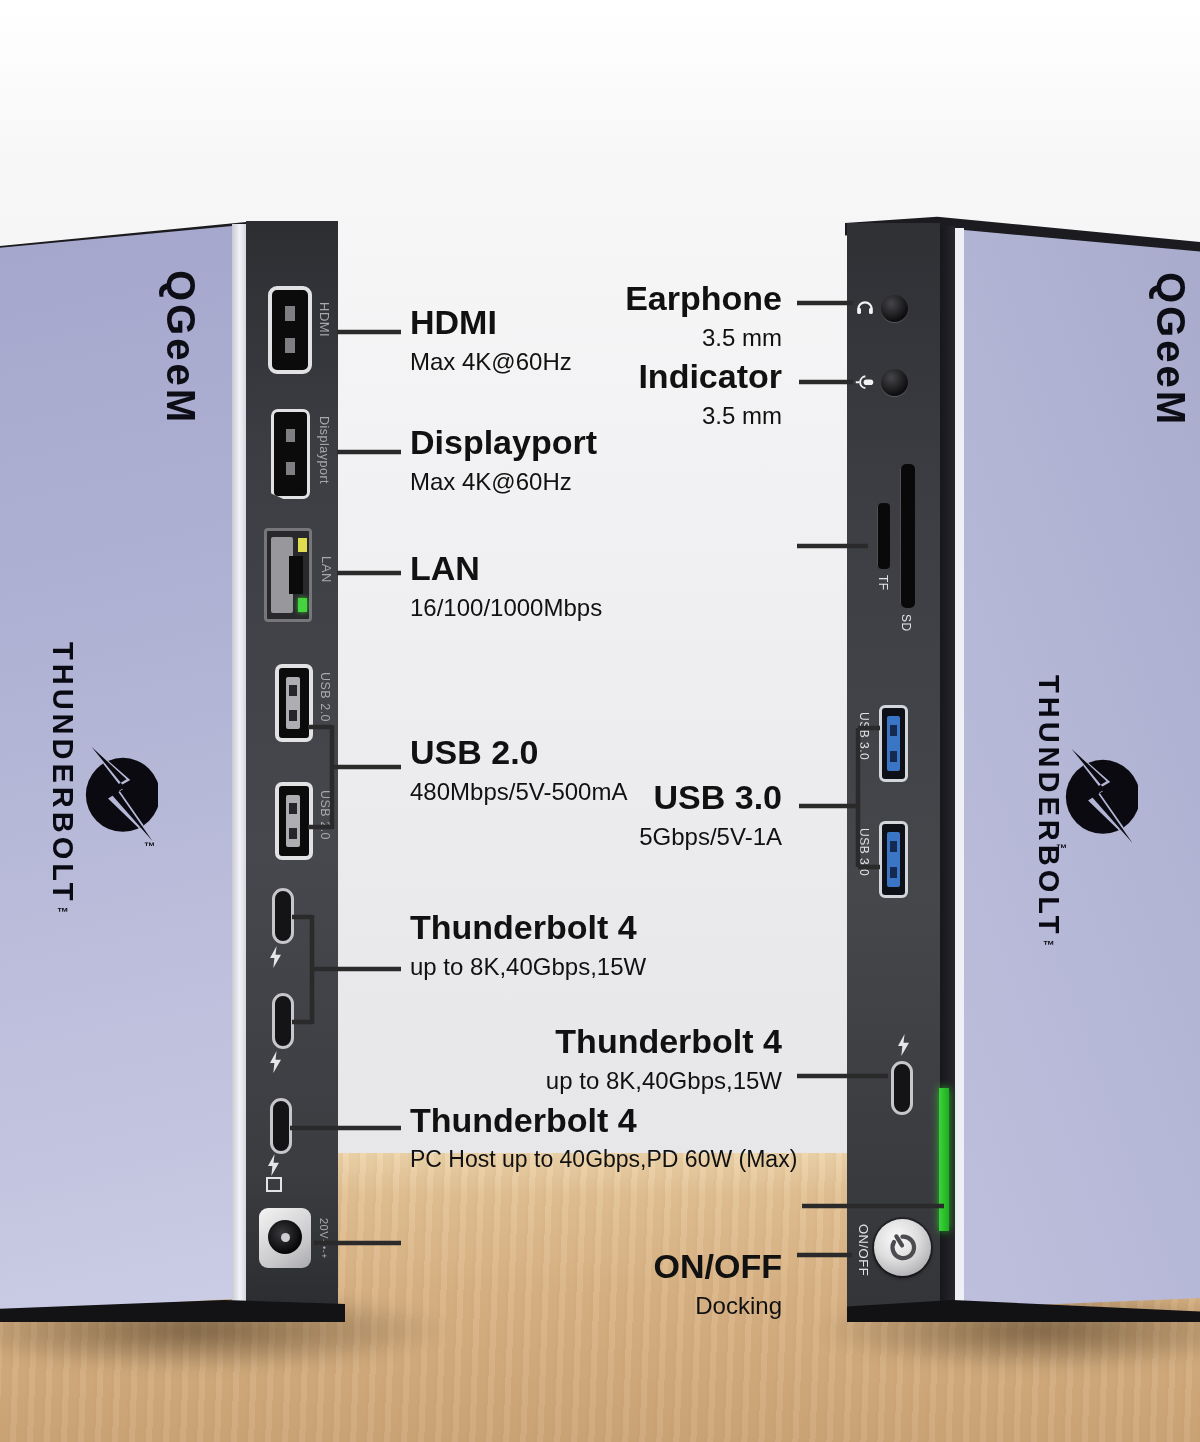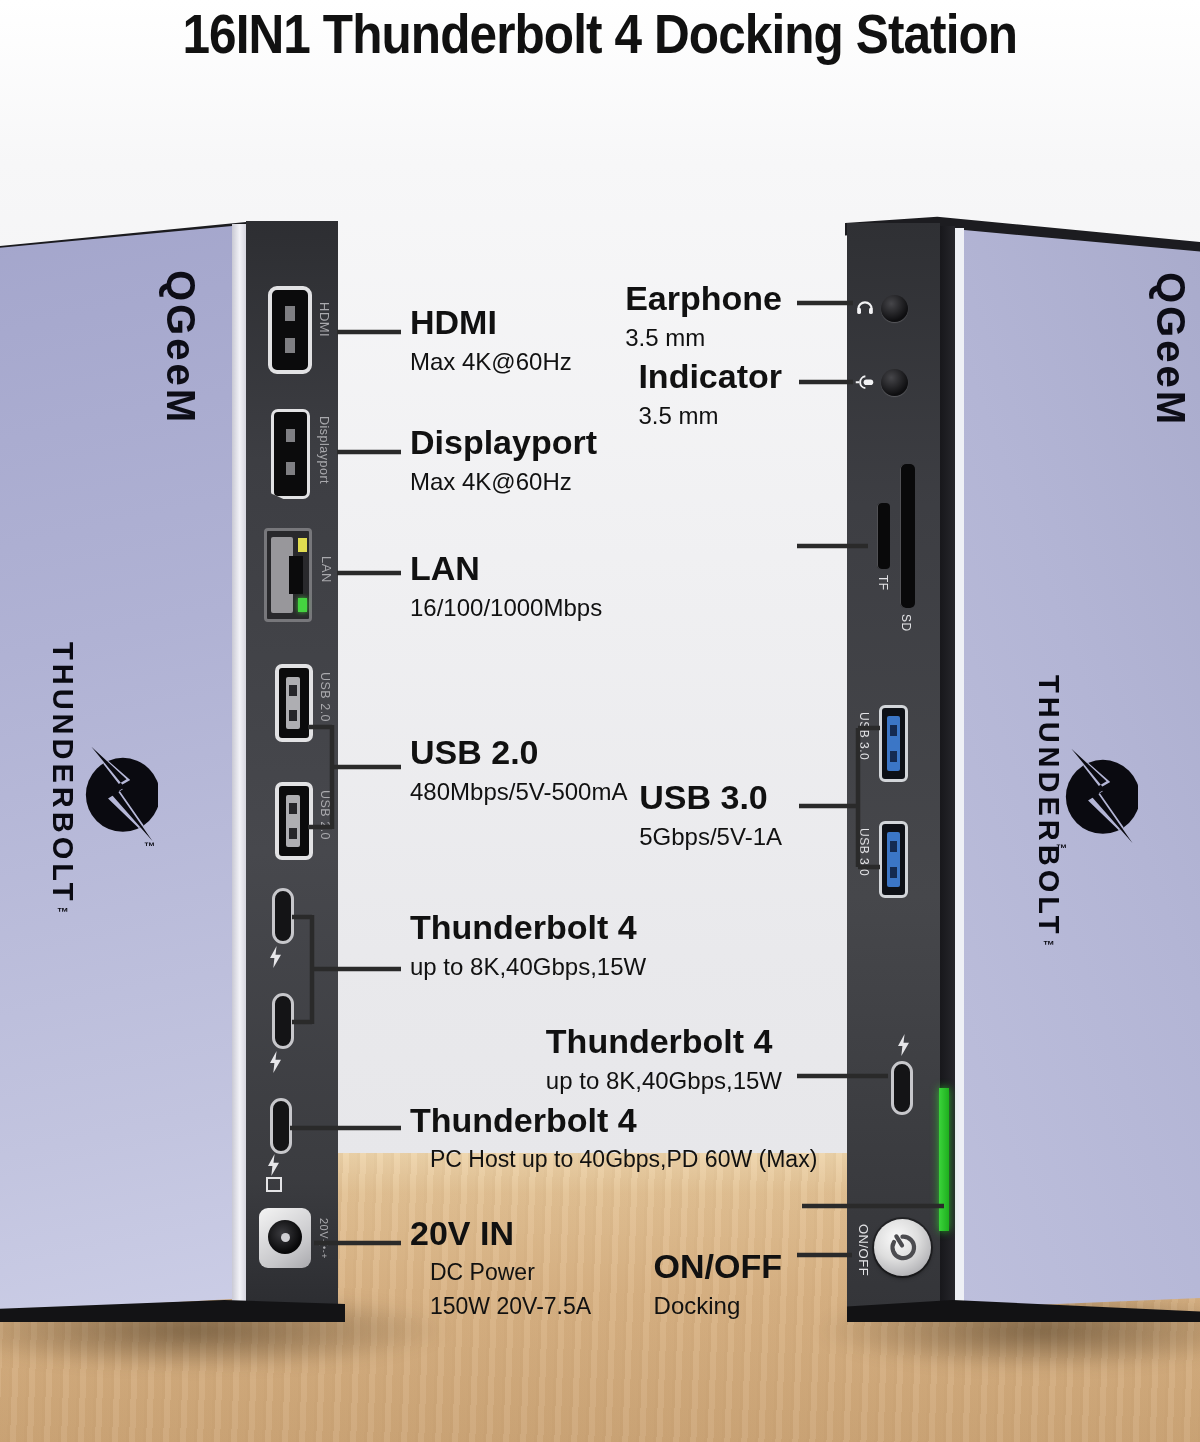--- a/index.html
+++ b/index.html
@@ -48,22 +48,22 @@
   .vt{writing-mode:vertical-rl;text-orientation:mixed;white-space:nowrap;}
   .brand{font-size:40px;font-weight:800;color:#0d0d16;letter-spacing:3px;}
   .side-text{font-size:29px;font-weight:800;color:#0a0a12;letter-spacing:4px;}
   .tm{font-size:12px;font-weight:700;letter-spacing:0;}
   .logo-tm{font-size:11px;font-weight:700;color:#0a0a12;}
   
   .co{white-space:nowrap;}
   .co .t{font-size:34px;font-weight:700;line-height:1.05;}
   .co .s,.co .s2{font-size:24px;margin-top:7px;line-height:1.2;}
   .co-l{left:410px;text-align:left;}
-  .co-r{right:418px;}
-  .s-small{font-size:23px !important;margin-left:20px;}
+  .co-r{right:418px;text-align:right;}
+  .s-small{font-size:23px !important;}
   .lines{left:0;top:0;pointer-events:none;}
   
   .plabel{font-size:12.5px;color:#a9a9ad;letter-spacing:.5px;}
   .plabel-w{font-size:12.5px;color:#e3e3e6;letter-spacing:.5px;}
   .port-a{border:4px solid #e2e2e4;border-radius:9px;background:#0b0b0c;}
   .tab{position:absolute;background:#7f7f83;}
   .tongue{position:absolute;border-radius:2px;}
   .slot{position:absolute;background:#26262a;}
   .pill{border:3px solid #c7c7cb;border-radius:12px;background:#141416;}
   .jack{border-radius:50%;background:radial-gradient(circle at 38% 32%,#46464a,#0e0e10 70%);
@@ -83,21 +83,20 @@
 </head>
 <body>
 
 <div id="stage">
 
   <div class="abs bg"></div>
   <div class="abs wood"></div>
   <div class="abs shadow" style="left:-70px;top:1288px;width:530px;height:84px;"></div>
   <div class="abs shadow" style="left:806px;top:1288px;width:470px;height:84px;"></div>
 
-  <div class="abs title"><span>16IN1 Thunderbolt 4 Docking Station</span></div>
 
   <div>
     <div class="abs l-cap"></div>
     <div class="abs l-face"></div>
     <div class="abs l-stripe"></div>
     <div class="abs l-panel"></div>
     <div class="abs l-base"></div>
 
     <div class="abs vt brand" style="left:158px;top:270px;">QGeeM</div>
     <div class="abs vt side-text" style="left:46px;top:642px;"><span>THUNDERBOLT</span><span class="tm">™</span></div>
@@ -277,25 +276,20 @@
     <div class="s">480Mbps/5V-500mA</div>
   </div>
   <div class="abs co co-l" style="top:910px;">
     <div class="t">Thunderbolt 4</div>
     <div class="s">up to 8K,40Gbps,15W</div>
   </div>
   <div class="abs co co-l" style="top:1103px;">
     <div class="t">Thunderbolt 4</div>
     <div class="s s-small">PC Host up to 40Gbps,PD 60W (Max)</div>
   </div>
-  <div class="abs co co-l" style="top:1216px;">
-    <div class="t">20V IN</div>
-    <div class="s s-small">DC Power</div>
-    <div class="s2 s-small">150W 20V-7.5A</div>
-  </div>
 
   <div class="abs co co-r" style="top:281px;">
     <div class="t">Earphone</div>
     <div class="s">3.5 mm</div>
   </div>
   <div class="abs co co-r" style="top:359px;">
     <div class="t">Indicator</div>
     <div class="s">3.5 mm</div>
   </div>
   <div class="abs co co-r" style="top:780px;">

